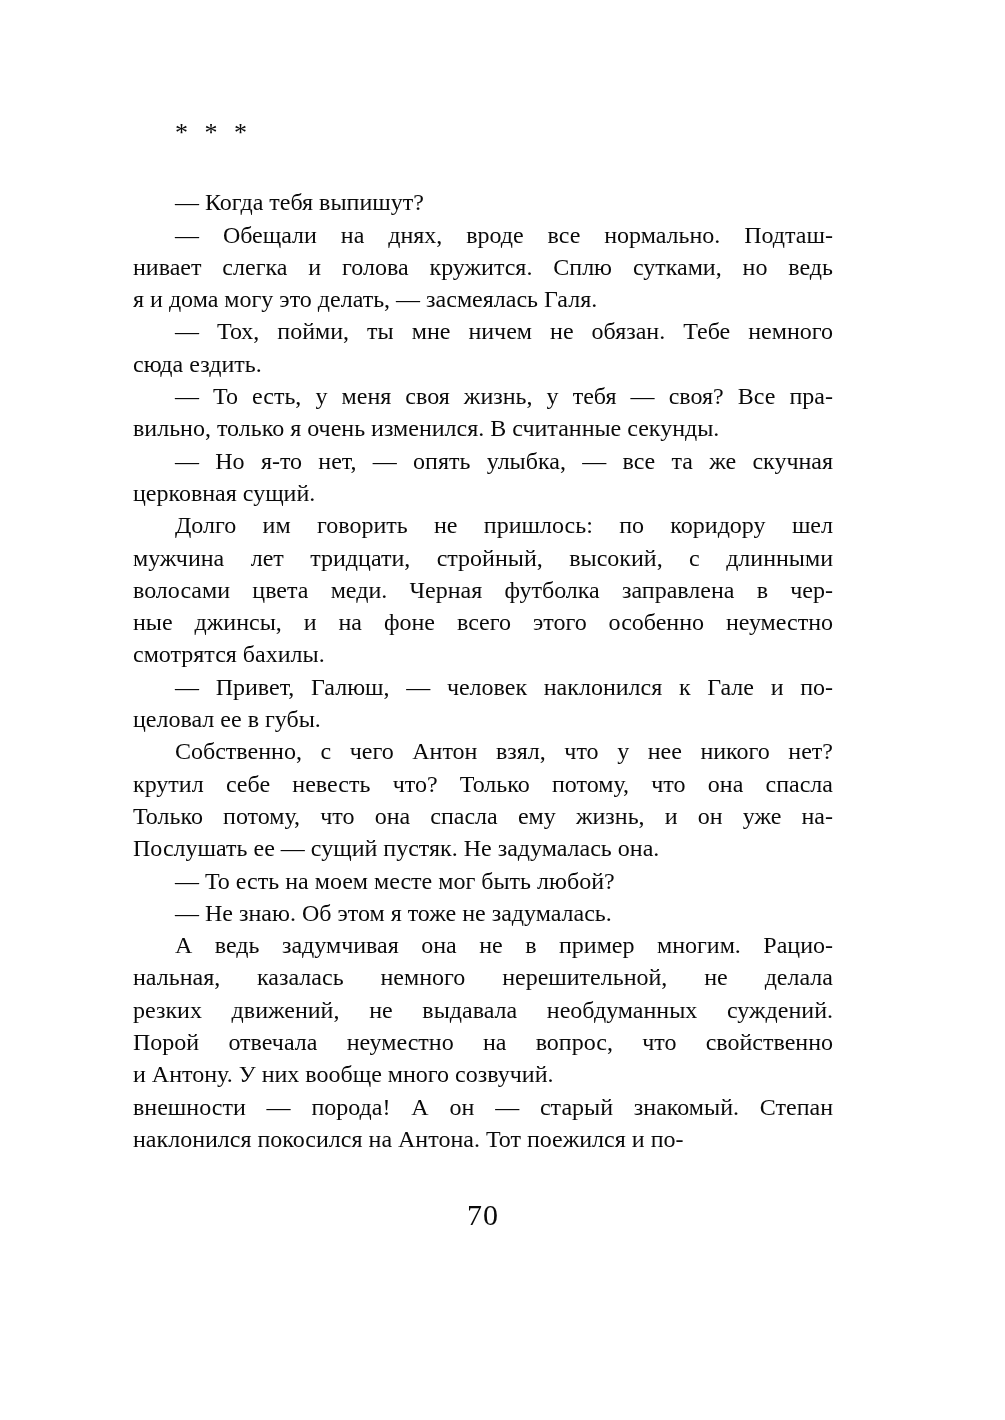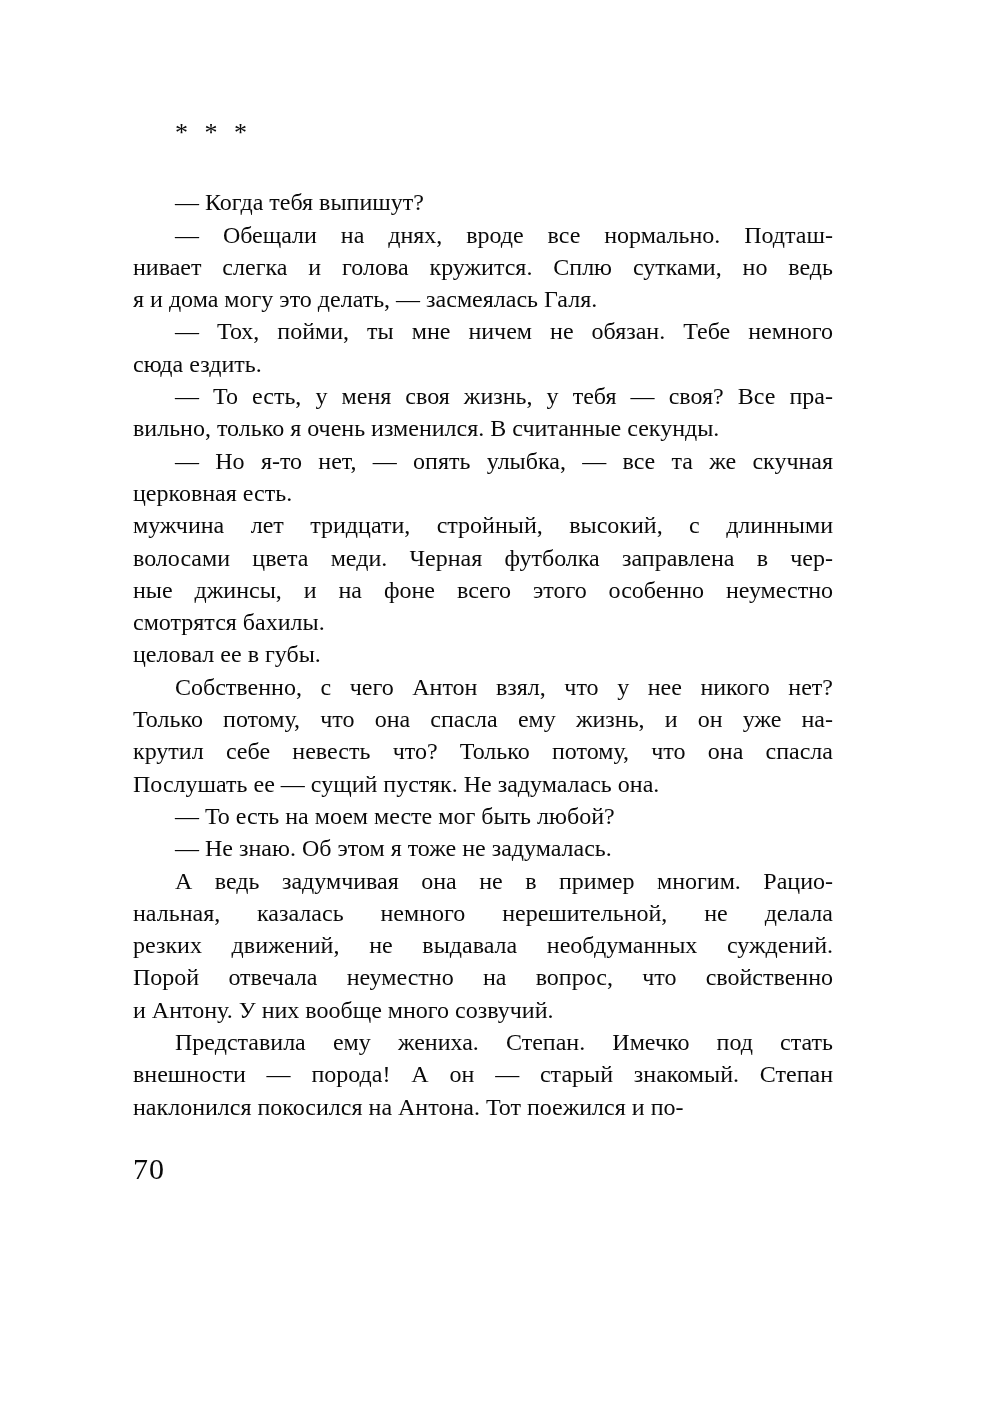--- a/index.html
+++ b/index.html
@@ -40,21 +40,22 @@
     -moz-text-align-last: left;
   }
   .line.just {
     text-align-last: justify;
     -moz-text-align-last: justify;
   }
   .line.first {
     text-indent: 42px;
   }
   .page-number {
-    margin-top: 30px;
+    text-align: center;
+    margin-top: 44px;
     font-size: 30px;
     line-height: 32px;
     letter-spacing: 1px;
   }
 </style>
 </head>
 <body>
 
 <div class="book-page">
   <div class="text-block">
@@ -71,51 +72,52 @@
         <div class="para">
           <div class="line first just">— Тох, пойми, ты мне ничем не обязан. Тебе немного</div>
           <div class="line">сюда ездить.</div>
         </div>
         <div class="para">
           <div class="line first just">— То есть, у меня своя жизнь, у тебя — своя? Все пра-</div>
           <div class="line">вильно, только я очень изменился. В считанные секунды.</div>
         </div>
         <div class="para">
           <div class="line first just">— Но я-то нет, — опять улыбка, — все та же скучная</div>
-          <div class="line">церковная есть.</div>
+          <div class="line">церковная сущий.</div>
         </div>
         <div class="para">
+          <div class="line first just">Долго им говорить не пришлось: по коридору шел</div>
           <div class="line just">мужчина лет тридцати, стройный, высокий, с длинными</div>
           <div class="line just">волосами цвета меди. Черная футболка заправлена в чер-</div>
           <div class="line just">ные джинсы, и на фоне всего этого особенно неуместно</div>
           <div class="line">смотрятся бахилы.</div>
         </div>
         <div class="para">
+          <div class="line first just">— Привет, Галюш, — человек наклонился к Гале и по-</div>
           <div class="line">целовал ее в губы.</div>
         </div>
         <div class="para">
           <div class="line first just">Собственно, с чего Антон взял, что у нее никого нет?</div>
+          <div class="line just">крутил себе невесть что? Только потому, что она спасла</div>
           <div class="line just">Только потому, что она спасла ему жизнь, и он уже на-</div>
-          <div class="line just">крутил себе невесть что? Только потому, что она спасла</div>
           <div class="line">Послушать ее — сущий пустяк. Не задумалась она.</div>
         </div>
         <div class="para">
           <div class="line first">— То есть на моем месте мог быть любой?</div>
         </div>
         <div class="para">
           <div class="line first">— Не знаю. Об этом я тоже не задумалась.</div>
         </div>
         <div class="para">
           <div class="line first just">А ведь задумчивая она не в пример многим. Рацио-</div>
           <div class="line just">нальная, казалась немного нерешительной, не делала</div>
           <div class="line just">резких движений, не выдавала необдуманных суждений.</div>
           <div class="line just">Порой отвечала неуместно на вопрос, что свойственно</div>
           <div class="line">и Антону. У них вообще много созвучий.</div>
         </div>
         <div class="para">
-          <div class="line first just">Представила ему жениха. Степан. Имечко под стать</div>
           <div class="line just">внешности — порода! А он — старый знакомый. Степан</div>
           <div class="line">наклонился покосился на Антона. Тот поежился и по-</div>
         </div>
       </div>
     <div class="page-number">70</div>
   </div>
 </div>
 
 </body></html>

